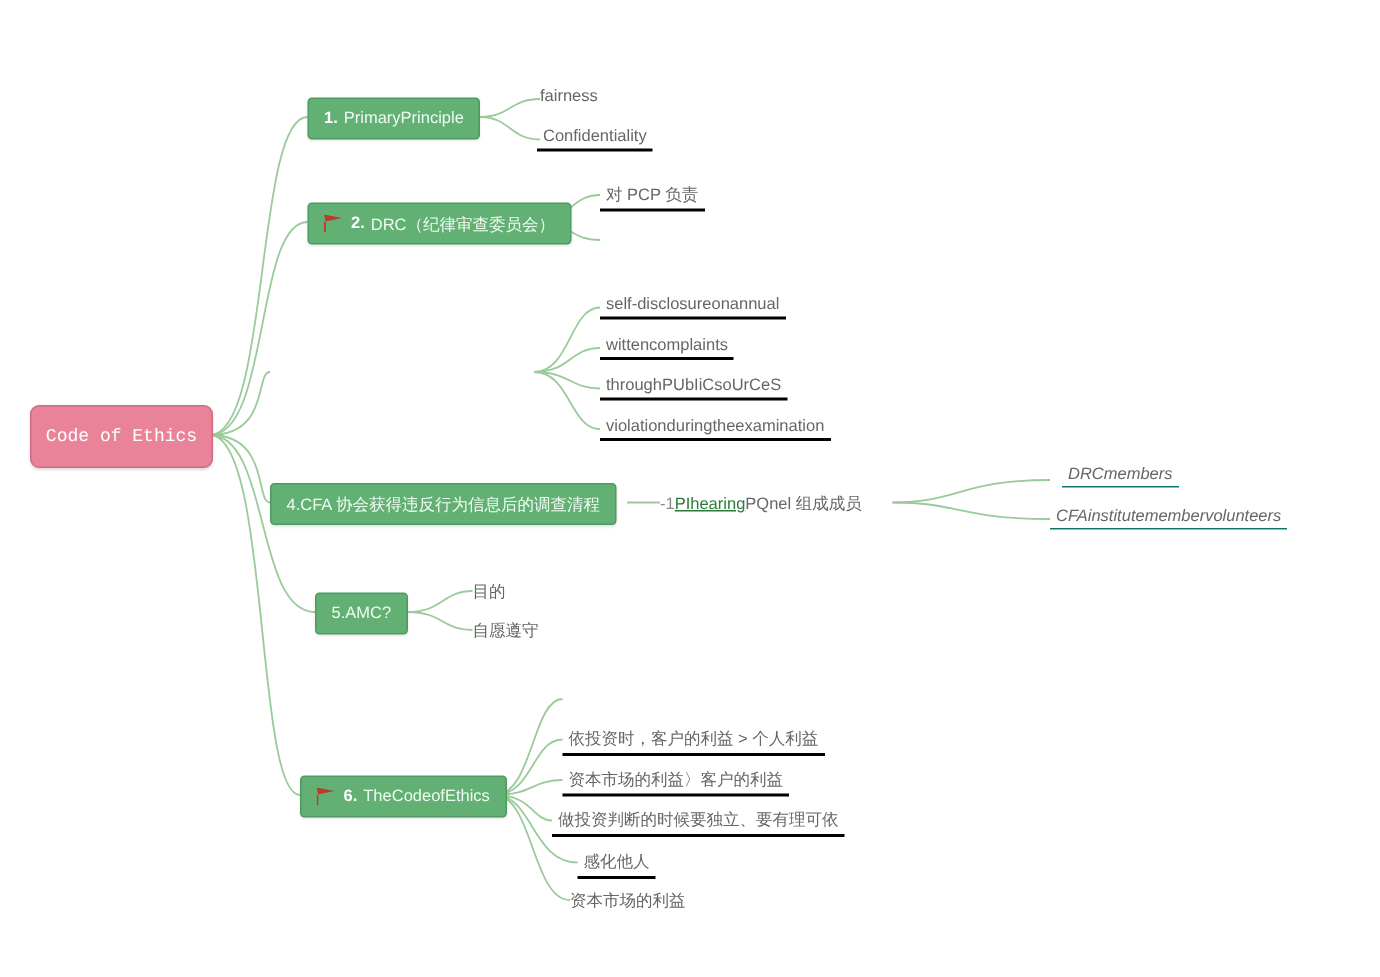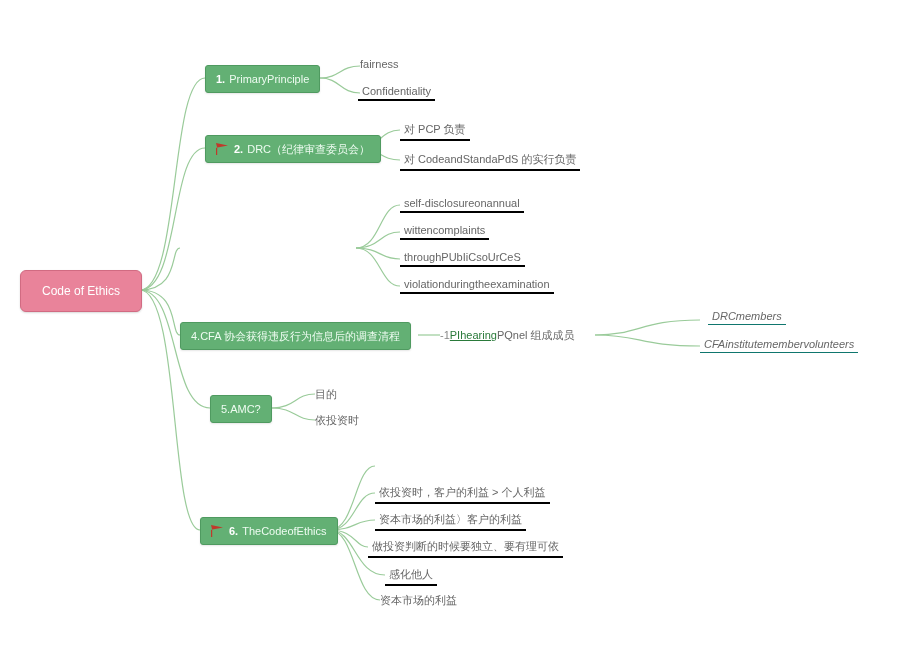--- a/index.html
+++ b/index.html
@@ -1,18 +1,18 @@
 <!DOCTYPE html>
 <html><head>
 <meta charset="utf-8">
 <style>
 html,body{margin:0;padding:0;width:920px;height:651px;background:#fff;font-family:"Microsoft YaHei",Arial,sans-serif;font-size:11px;color:#555;overflow:hidden}
 #stage{position:relative;width:920px;height:651px}
 svg.connectors{position:absolute;left:0;top:0;width:920px;height:651px;pointer-events:none}
-.root{position:absolute;left:20px;top:270px;width:120px;height:40px;background:#e9839a;border:1px solid #d16b82;border-radius:6px;color:#fff;display:flex;align-items:center;justify-content:center;font-family:Liberation Sans, sans-serif;font-size:12px;box-shadow:0 1px 2px rgba(0,0,0,.15)}
+.root{position:absolute;left:20px;top:270px;width:120px;height:40px;background:#e9839a;border:1px solid #d16b82;border-radius:6px;color:#fff;display:flex;align-items:center;justify-content:center;font-family:Liberation Mono, monospace;font-size:12px;box-shadow:0 1px 2px rgba(0,0,0,.15)}
 .branch{position:absolute;background:#63b074;border:1px solid #4f9a60;border-radius:3px;color:#eefcf1;display:flex;align-items:center;padding:0 10px;height:26px;font-size:11px;white-space:nowrap;box-shadow:0 1px 2px rgba(0,0,0,.1)}
 .branch .num{color:#fff;font-weight:bold;margin-right:4px}
 .flag{display:inline-block;width:12px;height:12px;margin-right:6px;background:#c0392b;clip-path:polygon(0 0,100% 20%,0 40%,0 100%,10% 100%,10% 40%)}
 .leaf{position:absolute;font-size:11px;color:#666;white-space:nowrap}
 .leaf.u{border-bottom:2px solid #000000;padding:0 4px 2px 4px}
 .sub{position:absolute;font-size:11px;color:#666;white-space:nowrap}
 .sub .dash{color:#888}
 .sub .lk{color:#2a7a3a;text-decoration:underline}
 .far{position:absolute;font-size:11px;color:#666;font-style:italic;white-space:nowrap;border-bottom:1px solid #0f766e;padding:0 4px 2px 4px}
 </style>
@@ -69,33 +69,32 @@
 <div class="branch" id="b6" style="left:200px;top:517px">
       <span class="flag"></span>
       <span class="num">6.</span>
       <span>TheCodeofEthics</span>
     </div>
 
 <div class="leaf" style="left:360px;top:58px">fairness</div>
 <div class="leaf u" style="left:358px;top:85px">Confidentiality</div>
 
 <div class="leaf u" style="left:400px;top:122px">对 PCP 负责</div>
-<div class="leaf u" style="left:400px;top:152px">对 CodeandStandaPdS 的实行负责</div>
 
 <div class="leaf u" style="left:400px;top:197px">self-disclosureonannual</div>
 <div class="leaf u" style="left:400px;top:224px">wittencomplaints</div>
 <div class="leaf u" style="left:400px;top:251px">throughPUbIiCsoUrCeS</div>
 <div class="leaf u" style="left:400px;top:278px">violationduringtheexamination</div>
 
 <div class="sub" style="left:440px;top:328px"><span class="dash">-1</span><span class="lk">PIhearing</span><span>PQnel 组成成员</span></div>
 <div class="far" style="left:708px;top:310px">DRCmembers</div>
 <div class="far" style="left:700px;top:338px">CFAinstitutemembervolunteers</div>
 
 <div class="leaf" style="left:315px;top:387px">目的</div>
-<div class="leaf" style="left:315px;top:413px">依投资时</div>
+<div class="leaf" style="left:315px;top:413px">自愿遵守</div>
 
 <div class="leaf u" style="left:375px;top:485px">依投资时，客户的利益 &gt; 个人利益</div>
 <div class="leaf u" style="left:368px;top:539px">做投资判断的时候要独立、要有理可依</div>
 <div class="leaf u" style="left:375px;top:512px">资本市场的利益〉客户的利益</div>
 <div class="leaf u" style="left:385px;top:567px">感化他人</div>
 <div class="leaf" style="left:380px;top:593px">资本市场的利益</div>
 
 </div>
 
 </body></html>

